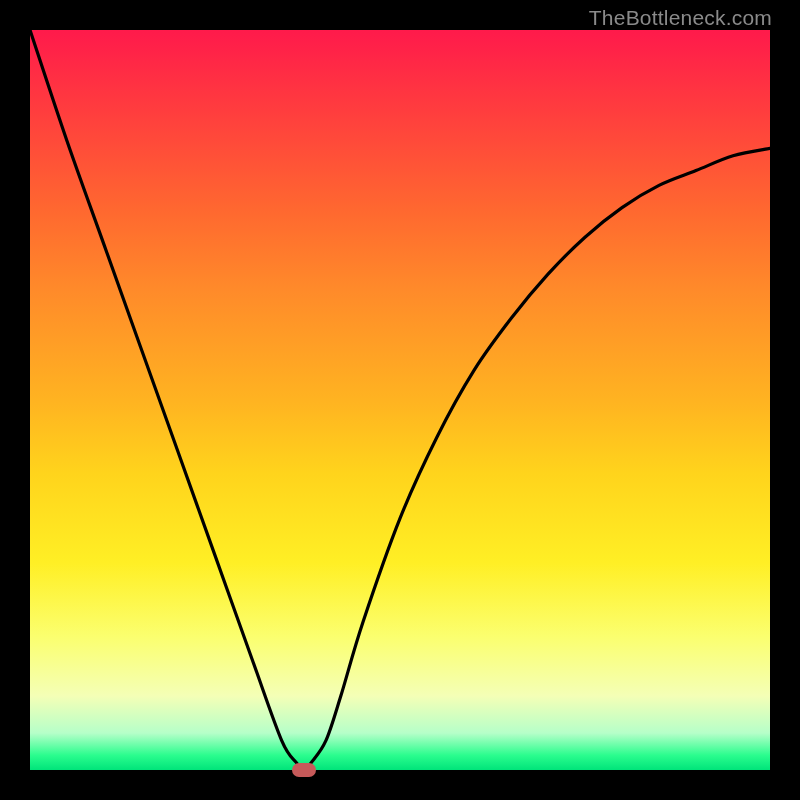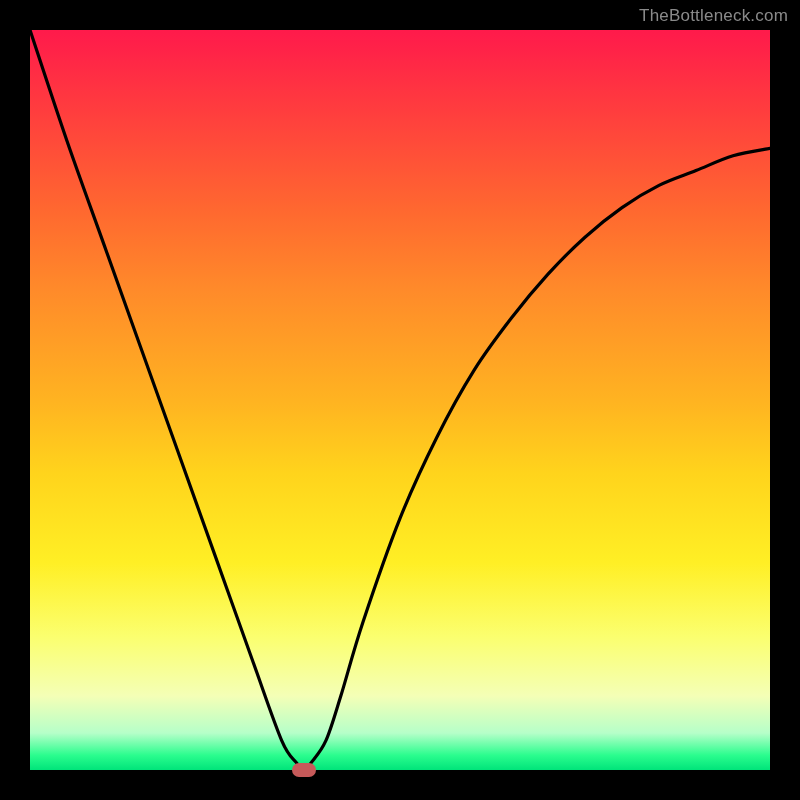--- a/index.html
+++ b/index.html
@@ -32,23 +32,23 @@
       #ffef25 72%,
       #fbff6f 82%,
       #f4ffb6 90%,
       #b6ffc9 95%,
       #2bfd8e 98%,
       #00e47a 100%);
   }
   .watermark {
     position: absolute;
     top: 6px;
-    right: 12px;
+    right: 28px;
     color: #8a8a8a;
-    font-size: 17px;
+    font-size: 21px;
     font-weight: 400;
     letter-spacing: 0.2px;
     user-select: none;
   }
   svg.curve {
     position: absolute;
     left: 0;
     top: 0;
     width: 740px;
     height: 740px;

